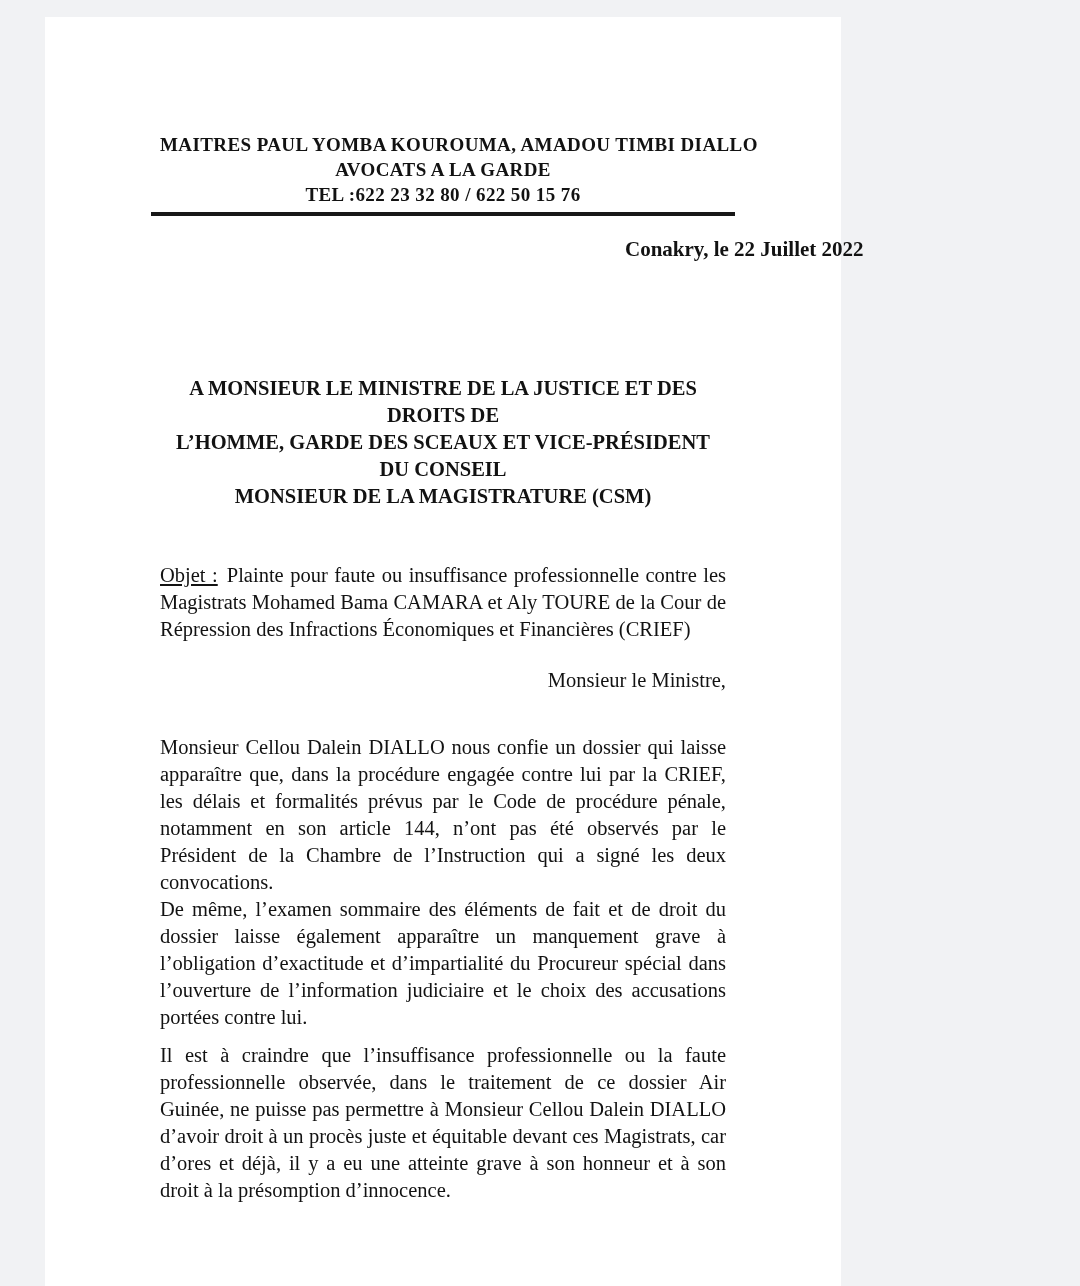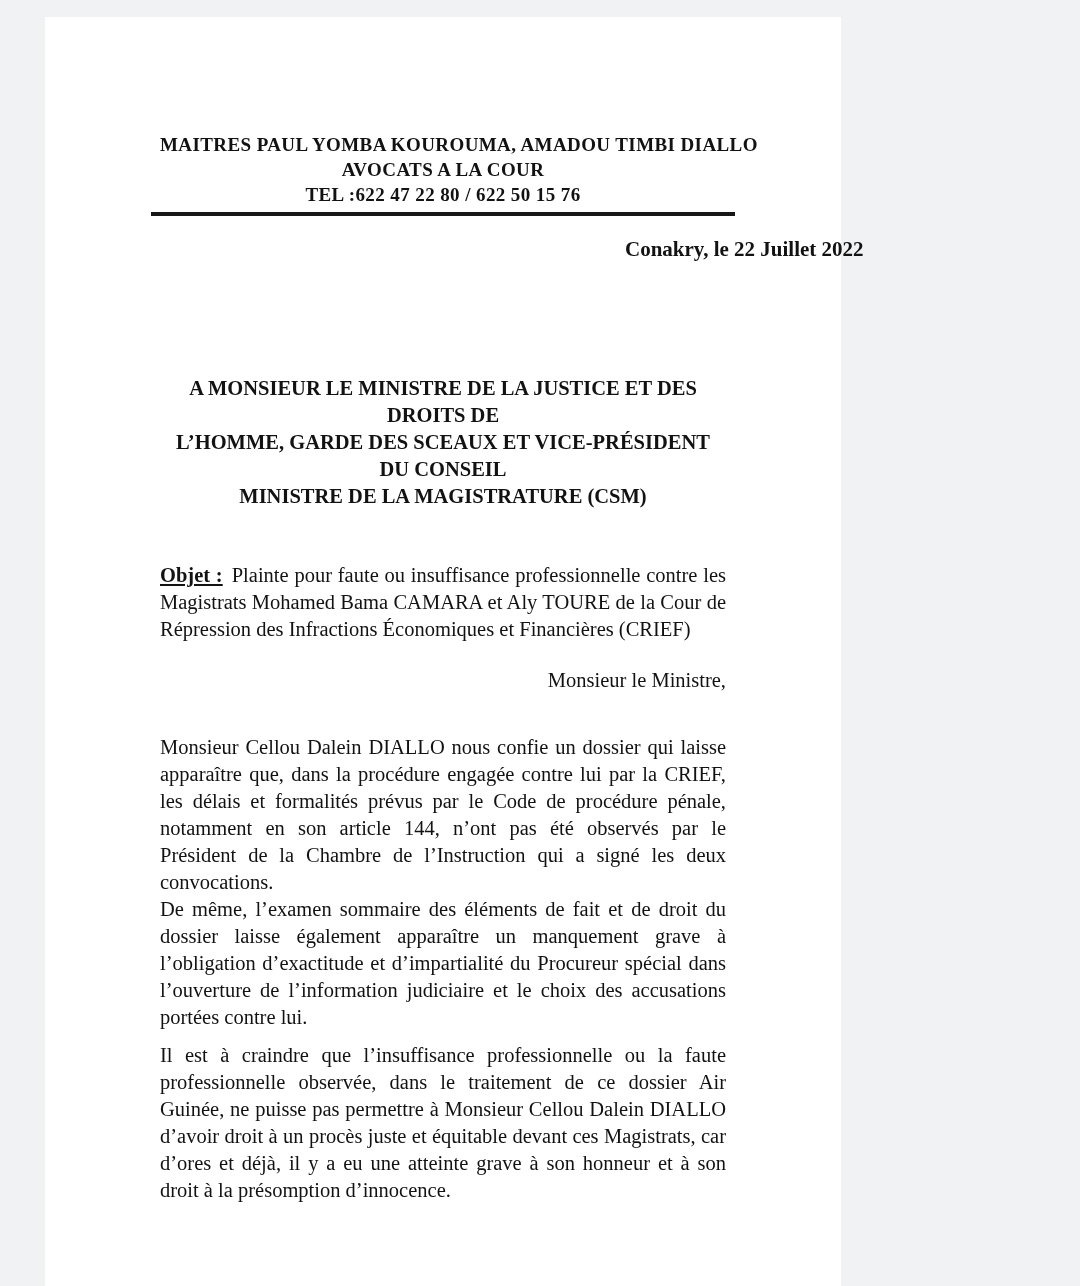--- a/index.html
+++ b/index.html
@@ -56,21 +56,21 @@
   .para {
     margin: 0;
     font-size: 20.5px;
     line-height: 27px;
     text-align: justify;
   }
   .subject {
     margin-top: 52px;
   }
   .subject-label {
-    font-weight: 700;
+    font-weight: 400;
     text-decoration: underline;
     margin-right: 9px;
   }
   .salutation {
     margin: 24px 0 0 0;
     font-size: 20.5px;
     line-height: 27px;
     text-align: right;
   }
   .body-para.first { margin-top: 40px; }
@@ -82,34 +82,34 @@
     line-height: 18px;
   }
 </style>
 </head>
 <body>
 
 <div class="page">
 
   <header class="letterhead">
     <div>MAITRES PAUL YOMBA KOUROUMA, AMADOU TIMBI DIALLO</div>
-    <div>AVOCATS A LA COUR</div>
-    <div>TEL :622 47 22 80 / 622 50 15 76</div>
+    <div>AVOCATS A LA GARDE</div>
+    <div>TEL :622 23 32 80 / 622 50 15 76</div>
   </header>
 
   <div class="rule"></div>
 
   <div class="dateline">
     <span>Conakry, le 22 Juillet 2022</span>
   </div>
 
   <div class="recipient">
     <div>A MONSIEUR LE MINISTRE DE LA JUSTICE ET DES DROITS DE</div>
     <div>L’HOMME, GARDE DES SCEAUX ET VICE-PRÉSIDENT DU CONSEIL</div>
-    <div>MINISTRE DE LA MAGISTRATURE (CSM)</div>
+    <div>MONSIEUR DE LA MAGISTRATURE (CSM)</div>
   </div>
 
   <p class="para subject">
     <span class="subject-label">Objet :</span><span>Plainte pour faute ou insuffisance professionnelle contre les Magistrats Mohamed Bama CAMARA et Aly TOURE de la Cour de Répression des Infractions Économiques et Financières (CRIEF)</span>
   </p>
 
   <p class="salutation">Monsieur le Ministre,</p>
 
   <p class="para body-para first">Monsieur Cellou Dalein DIALLO nous confie un dossier qui laisse apparaître que, dans la procédure engagée contre lui par la CRIEF, les délais et formalités prévus par le Code de procédure pénale, notamment en son article 144, n’ont pas été observés par le Président de la Chambre de l’Instruction qui a signé les deux convocations.</p>
 

